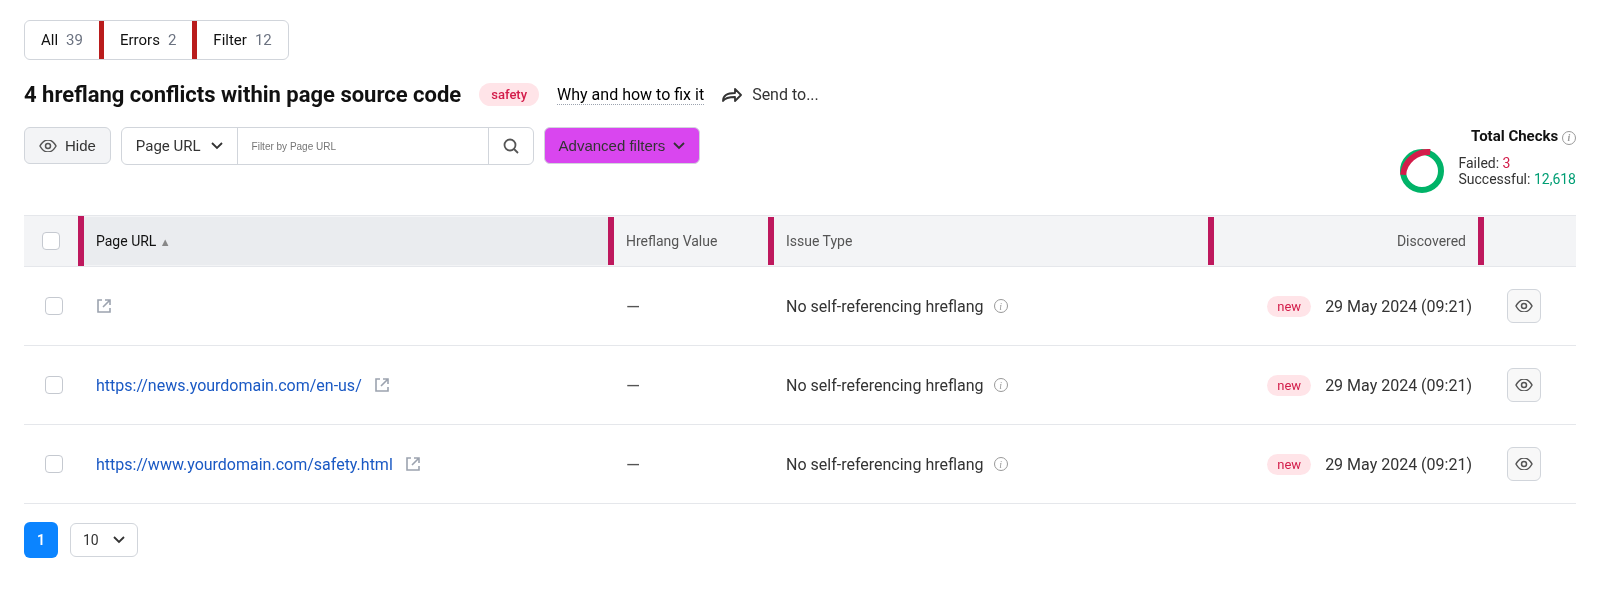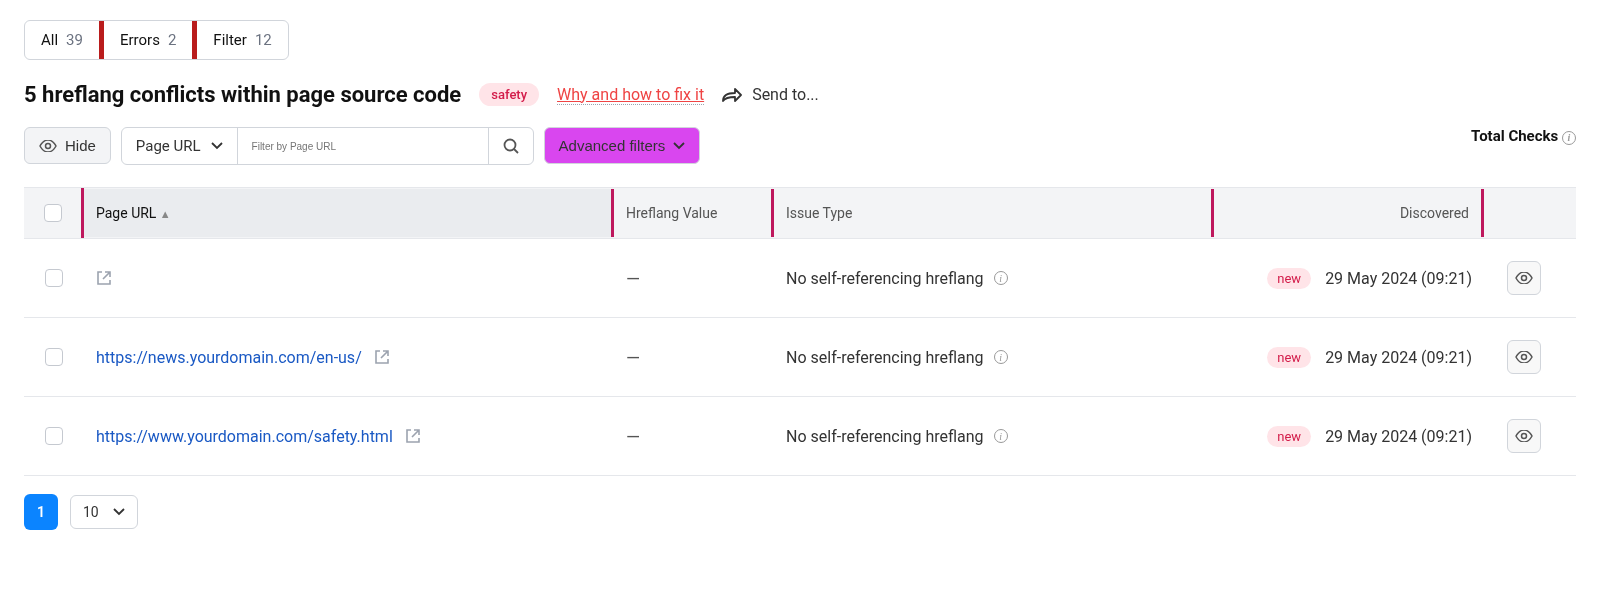--- a/index.html
+++ b/index.html
@@ -47,25 +47,24 @@
   }
   .badge-error {
     background: #ffe4e8;
     color: #d31c4a;
     font-size: 13px;
     font-weight: 500;
     padding: 4px 12px;
     border-radius: 999px;
   }
   .link-dotted {
-    color: #ef4444;
+    color: #000000;
     font-size: 16px;
     border-bottom: 1px dotted #9ca3af;
     cursor: pointer;
-    text-decoration: underline;
   }
   .send-to {
     display: flex;
     align-items: center;
     gap: 10px;
     color: #333;
     font-size: 16px;
     cursor: pointer;
   }
   
@@ -161,21 +160,21 @@
     align-items: center;
   }
   .thead {
     background: #f3f4f6;
     font-size: 14px;
     color: #555;
     border-bottom: 1px solid #e5e7eb;
   }
   .thead > div {
     padding: 16px 12px;
-    border-right: 3px solid #be185d;
+    border-right: 6px solid #be185d;
   }
   .thead > div:last-child { border-right: none; }
   .thead .active { background: #eaecef; color:#111; }
   .thead .right { text-align: right; }
   .trow {
     border-bottom: 1px solid #e5e7eb;
     font-size: 15px;
   }
   .trow > div { padding: 22px 12px; }
   .check {
@@ -279,21 +278,21 @@
     <span class="count">2</span>
   </div>
   <div class="tab">
     <span>Filter</span>
     <span class="count">12</span>
   </div>
 </div>
 
 
 <div class="title-row">
-  <h2>5 hreflang conflicts within page source code</h2>
+  <h2>4 hreflang conflicts within page source code</h2>
   <span class="badge-error">safety</span>
   <span class="link-dotted">Why and how to fix it</span>
   <div class="send-to">
     <svg width="20" height="16" viewBox="0 0 20 16" fill="none">
         <path d="M1 14c0-5 4-8 12-8V2l6 6-6 6v-4c-6 0-10 1-12 4z" stroke="#333" stroke-width="1.8" fill="none" stroke-linejoin="round"></path>
       </svg>
     <span>Send to...</span>
   </div>
 </div>
 
@@ -329,20 +328,27 @@
         <path d="M1 1l5 5 5-5" stroke="#333" stroke-width="1.8" fill="none"></path>
       </svg>
   </button>
 
   <div class="totals">
     <div>
       <div class="totals-head">
         <span>Total Checks</span>
         <span class="info-icon">i</span>
       </div>
+      <div style="display:flex;gap:14px;align-items:center;">
+        <div class="ring"></div>
+        <div class="totals-vals">
+          <div><span>Failed:</span> <span class="fail">3</span></div>
+          <div><span>Successful:</span> <span class="succ">12,618</span></div>
+        </div>
+      </div>
     </div>
   </div>
 </div>
 
 
 <div class="table">
   <div class="thead">
     <div class="check">
       <div class="checkbox"></div>
     </div>

